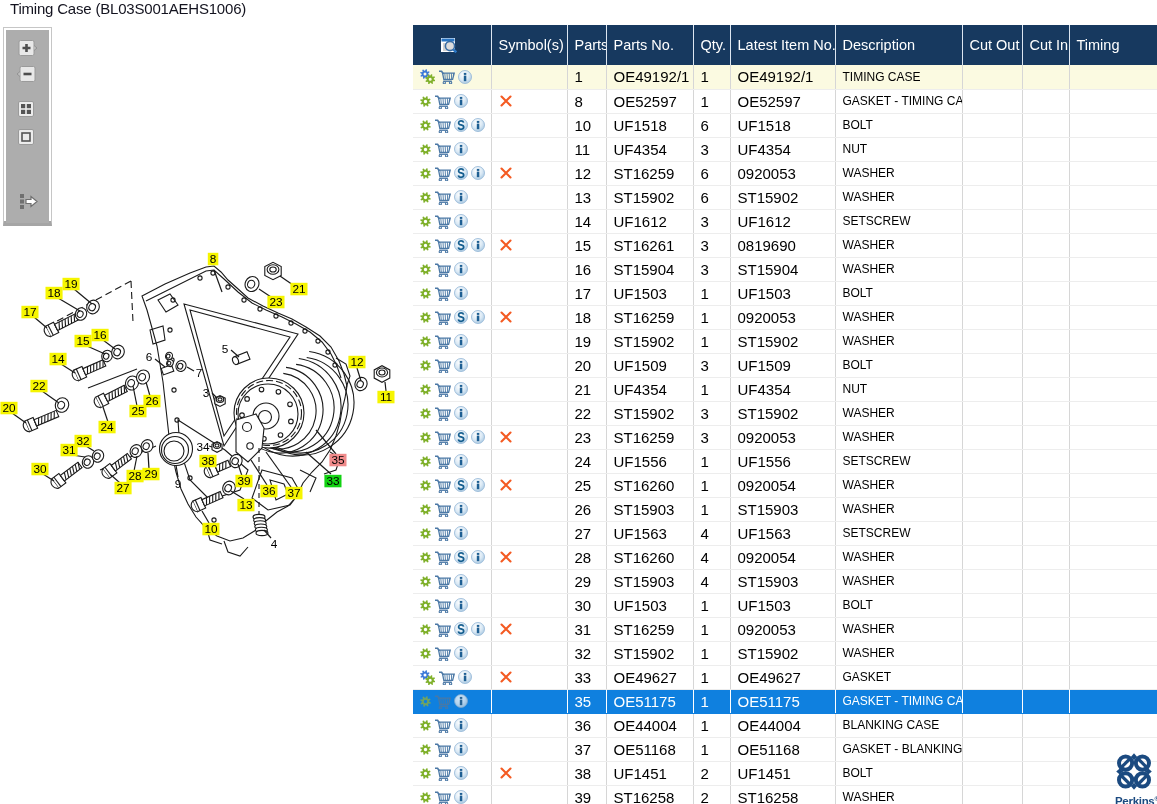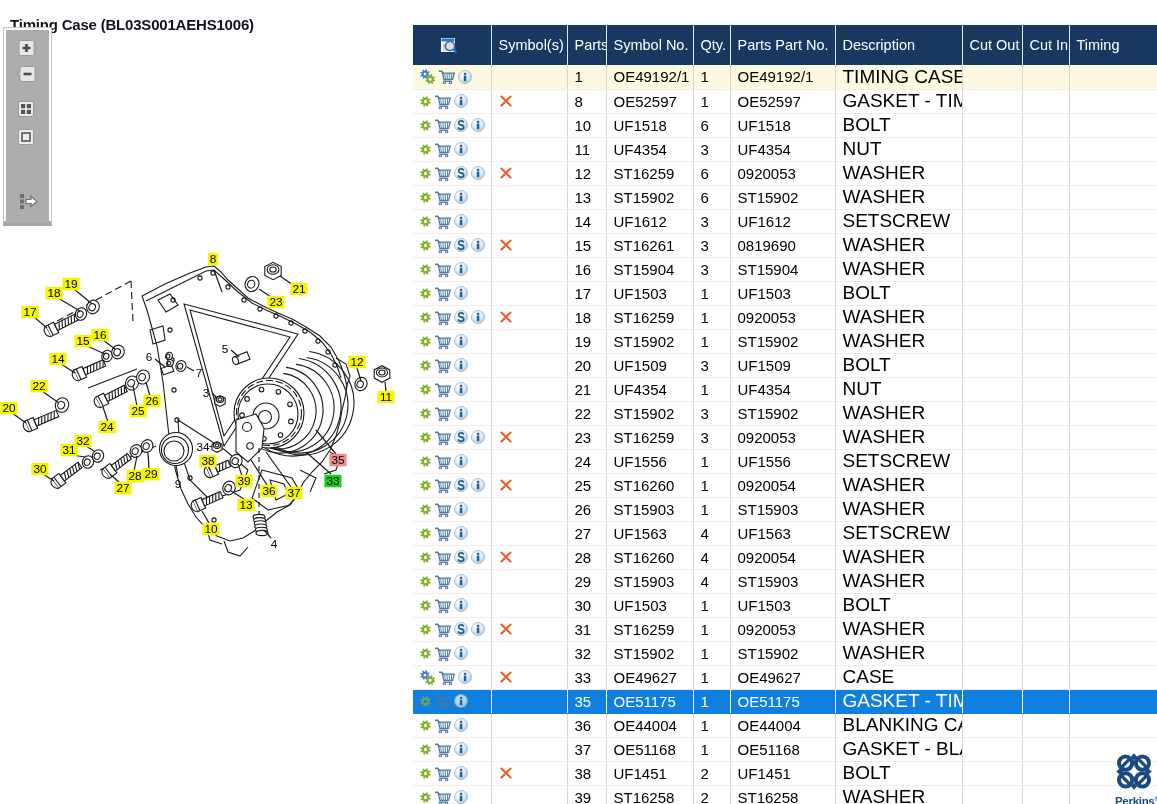--- a/index.html
+++ b/index.html
@@ -1,34 +1,34 @@
 <!DOCTYPE html>
 <html><head><meta charset="utf-8"><title>Timing Case</title>
 <style>
 *{margin:0;padding:0;box-sizing:border-box}
 html,body{width:1157px;height:804px;overflow:hidden;background:#fff;font-family:"Liberation Sans",sans-serif}
-.title{position:absolute;left:10px;top:16px;font-size:15px;font-weight:bold;color:#13131f;letter-spacing:-0.2px}
+.title{position:absolute;left:10px;top:0;font-size:15px;font-weight:normal;color:#13131f;letter-spacing:-0.2px}
 .tbox{position:absolute;left:3px;top:27px;width:49px;height:199px;background:#fff;border:1px solid #c6c6c6;border-bottom:5px solid #a5a5a5}
 .tpan{position:absolute;left:2px;top:2px;width:43px;height:193px;background:#adadad}
 .tb{position:absolute;left:12px;width:24px;height:18px}
 .draw{position:absolute;left:0px;top:230px}
 .pk{stroke:#1a1a1a;stroke-width:1.1;fill:none}
 .ld{stroke:#1a1a1a;stroke-width:1.2}
 .lt{font-size:11.8px;fill:#000;font-family:"Liberation Sans",sans-serif}
 table.pt{position:absolute;left:413px;top:25px;border-collapse:collapse;table-layout:fixed;width:744px;font-size:15px;color:#000}
 table.pt th{background:#17395f;color:#fff;font-weight:normal;text-align:left;height:40px;font-size:14.5px;padding:0 0 0 7px;border-left:1px solid #dce6f0;overflow:hidden;white-space:nowrap}
 table.pt th:first-child{border-left:none}
 table.pt td{height:24px;padding:0 0 0 7px;border-right:1px solid #d6d6d6;border-bottom:1px solid #ededed;overflow:hidden;white-space:nowrap}
 table.pt td.c0{padding:0}
 table.pt td.c1{padding:0}
 tr.ry td{background:#fbfae1}
 tr.rsel td{background:#0f80df;color:#fff;border-right-color:#fff;border-bottom-color:#0f80df}
 tr.rsel td svg{opacity:.8;filter:grayscale(25%)}
 tr.part td{border-bottom:none}
-.dsc{font-size:19px}
+.dsc{font-size:12px}
 .icw{display:flex;align-items:center;gap:3px;padding-left:7px}
 .c1 .icw{padding-left:8px}
 th .hic{vertical-align:-3px}
 .logo{position:absolute;left:1115px;top:753px;width:38px;text-align:center}
 .ptxt{font-size:11.5px;font-weight:bold;color:#1b4a80;letter-spacing:-0.3px;margin-top:1px;text-align:center}
 .reg{font-size:6px;vertical-align:4px}
 </style></head>
 <body>
 <svg width="0" height="0" style="position:absolute">
 <defs>
@@ -556,23 +556,23 @@
       <tr>
         <th style="text-align:center;padding-left:0;padding-right:5px"><svg class="hic" width="16" height="16" viewBox="0 0 16 16" style="margin-top:2px">
 <rect x="0.5" y="0.5" width="13" height="13" fill="#fff" stroke="#fff"></rect>
 <rect x="0.5" y="0.5" width="13" height="3" fill="#2a76c4"></rect>
 <path d="M2,6 L6,6 M2,8 L6,8 M2,10 L6,10 M2,12 L6,12" stroke="#9a9a9a" stroke-width="0.9"></path>
 <circle cx="9" cy="8" r="4.6" fill="#dcdcdc" stroke="#3a6ea5" stroke-width="1.6"></circle>
 <line x1="12.3" y1="11.3" x2="15.3" y2="14.3" stroke="#2a76c4" stroke-width="2.4"></line>
 </svg></th>
         <th>Symbol(s)</th>
         <th>Parts</th>
-        <th>Symbol No.</th>
+        <th>Parts No.</th>
         <th>Qty.</th>
-        <th>Parts Part No.</th>
+        <th>Latest Item No.</th>
         <th>Description</th>
         <th>Cut Out</th>
         <th>Cut In</th>
         <th>Timing</th>
       </tr>
 <tr class="ry">
         <td class="c0">
           <div class="icw">
             <svg width="15" height="15">
               <use href="#gear2"></use>
@@ -1295,21 +1295,21 @@
           <div class="icw">
             <svg width="12" height="12">
               <use href="#xmark"></use>
             </svg>
           </div>
         </td>
         <td>33</td>
         <td>OE49627</td>
         <td>1</td>
         <td>OE49627</td>
-        <td class="dsc">CASE</td>
+        <td class="dsc">GASKET</td>
         <td></td>
         <td></td>
         <td></td>
       </tr>
 <tr class="rsel">
         <td class="c0">
           <div class="icw">
             <svg width="11" height="11">
               <use href="#gear1"></use>
             </svg>

